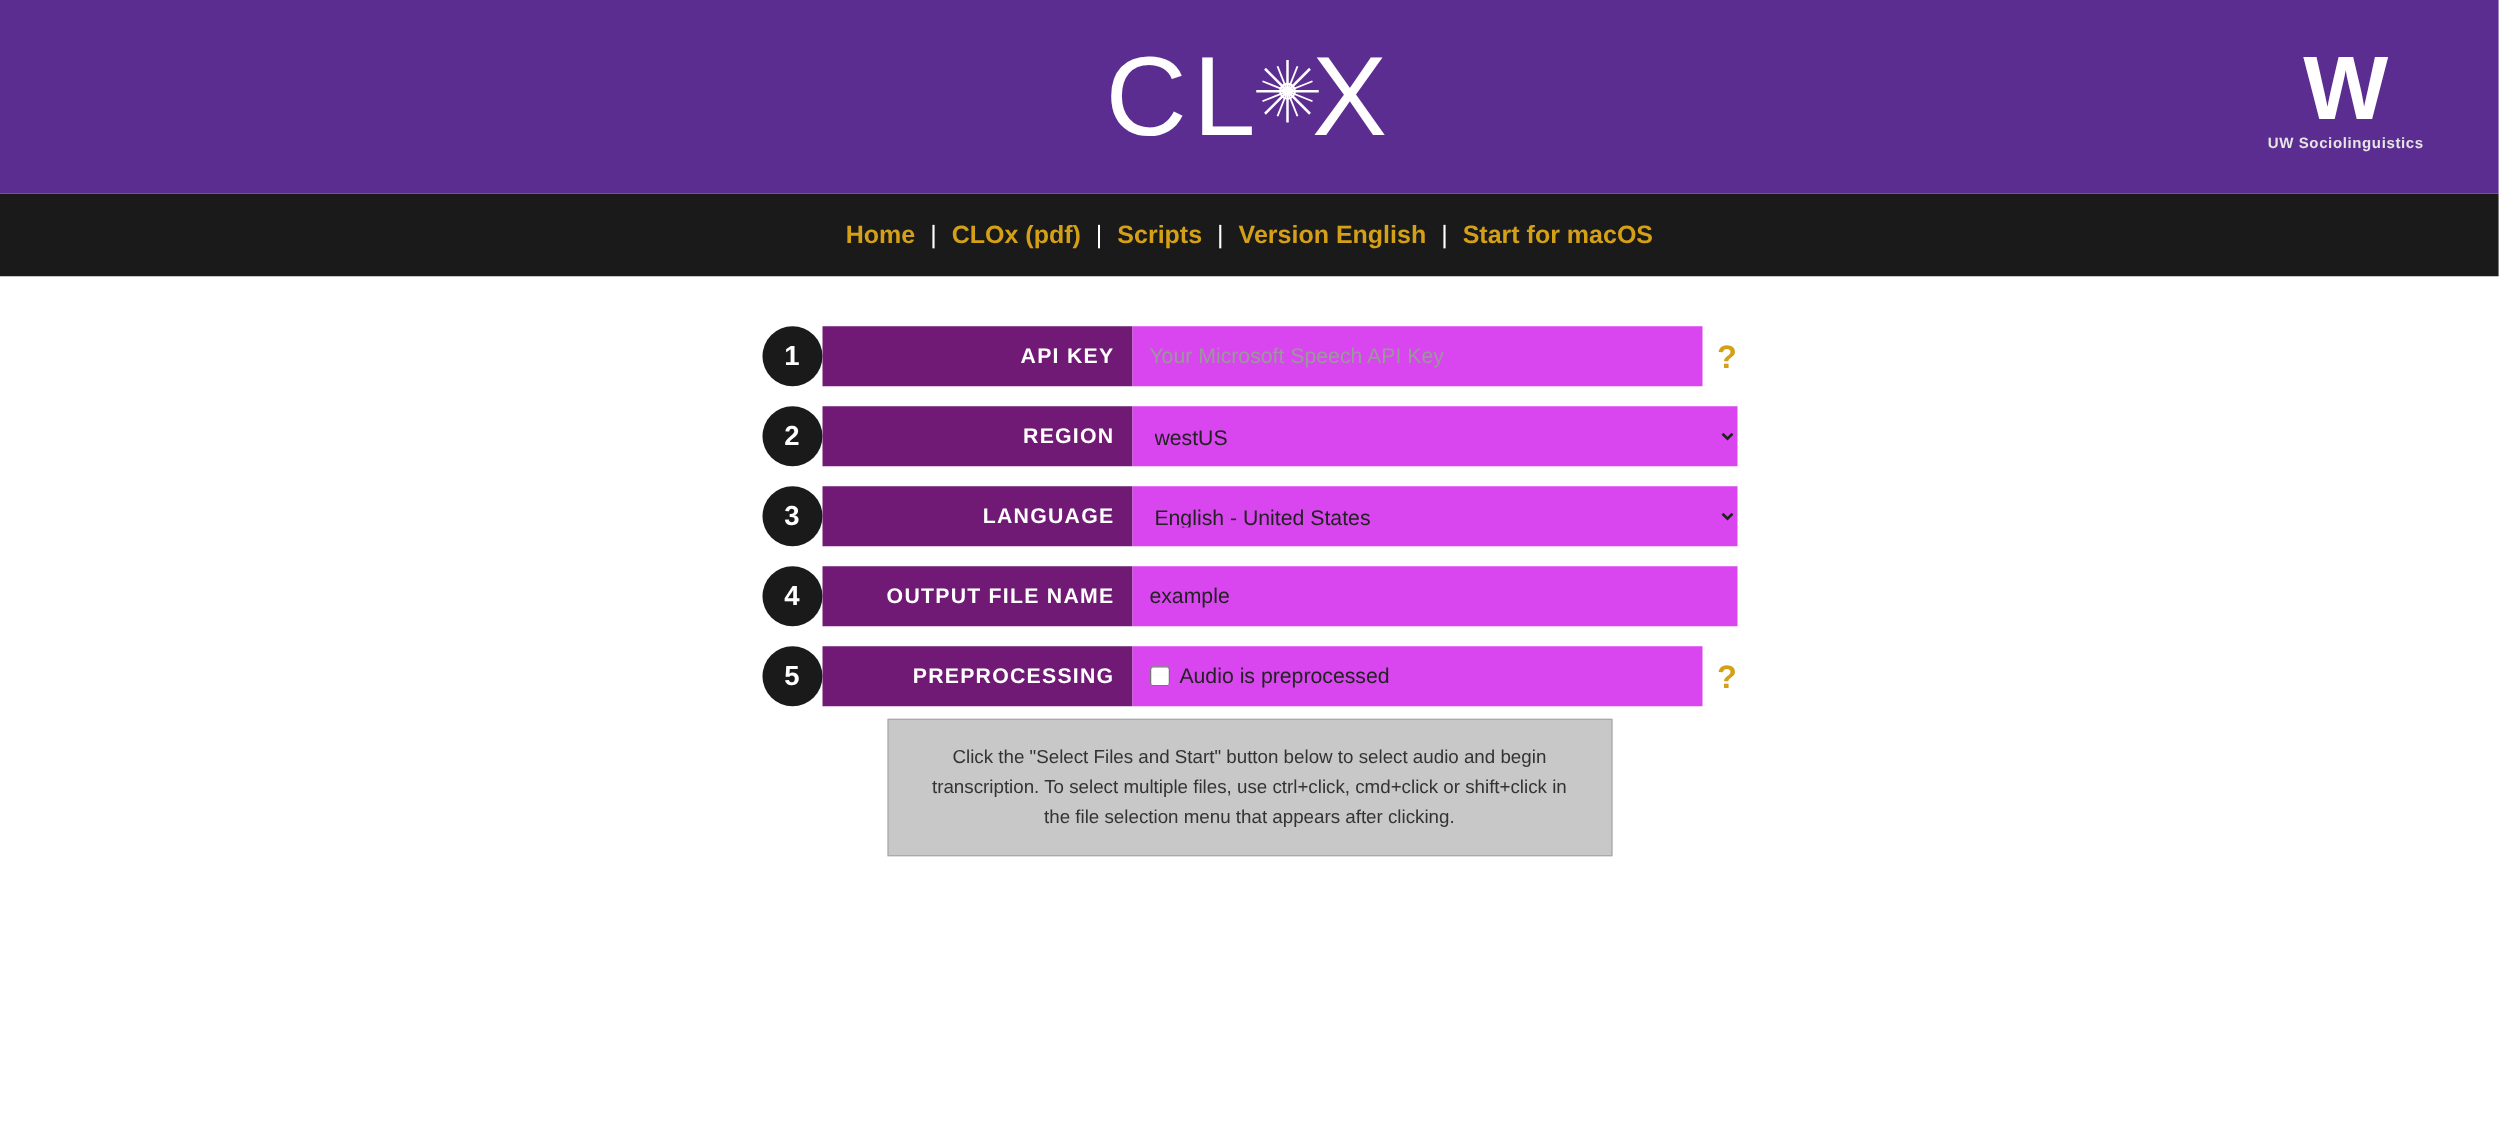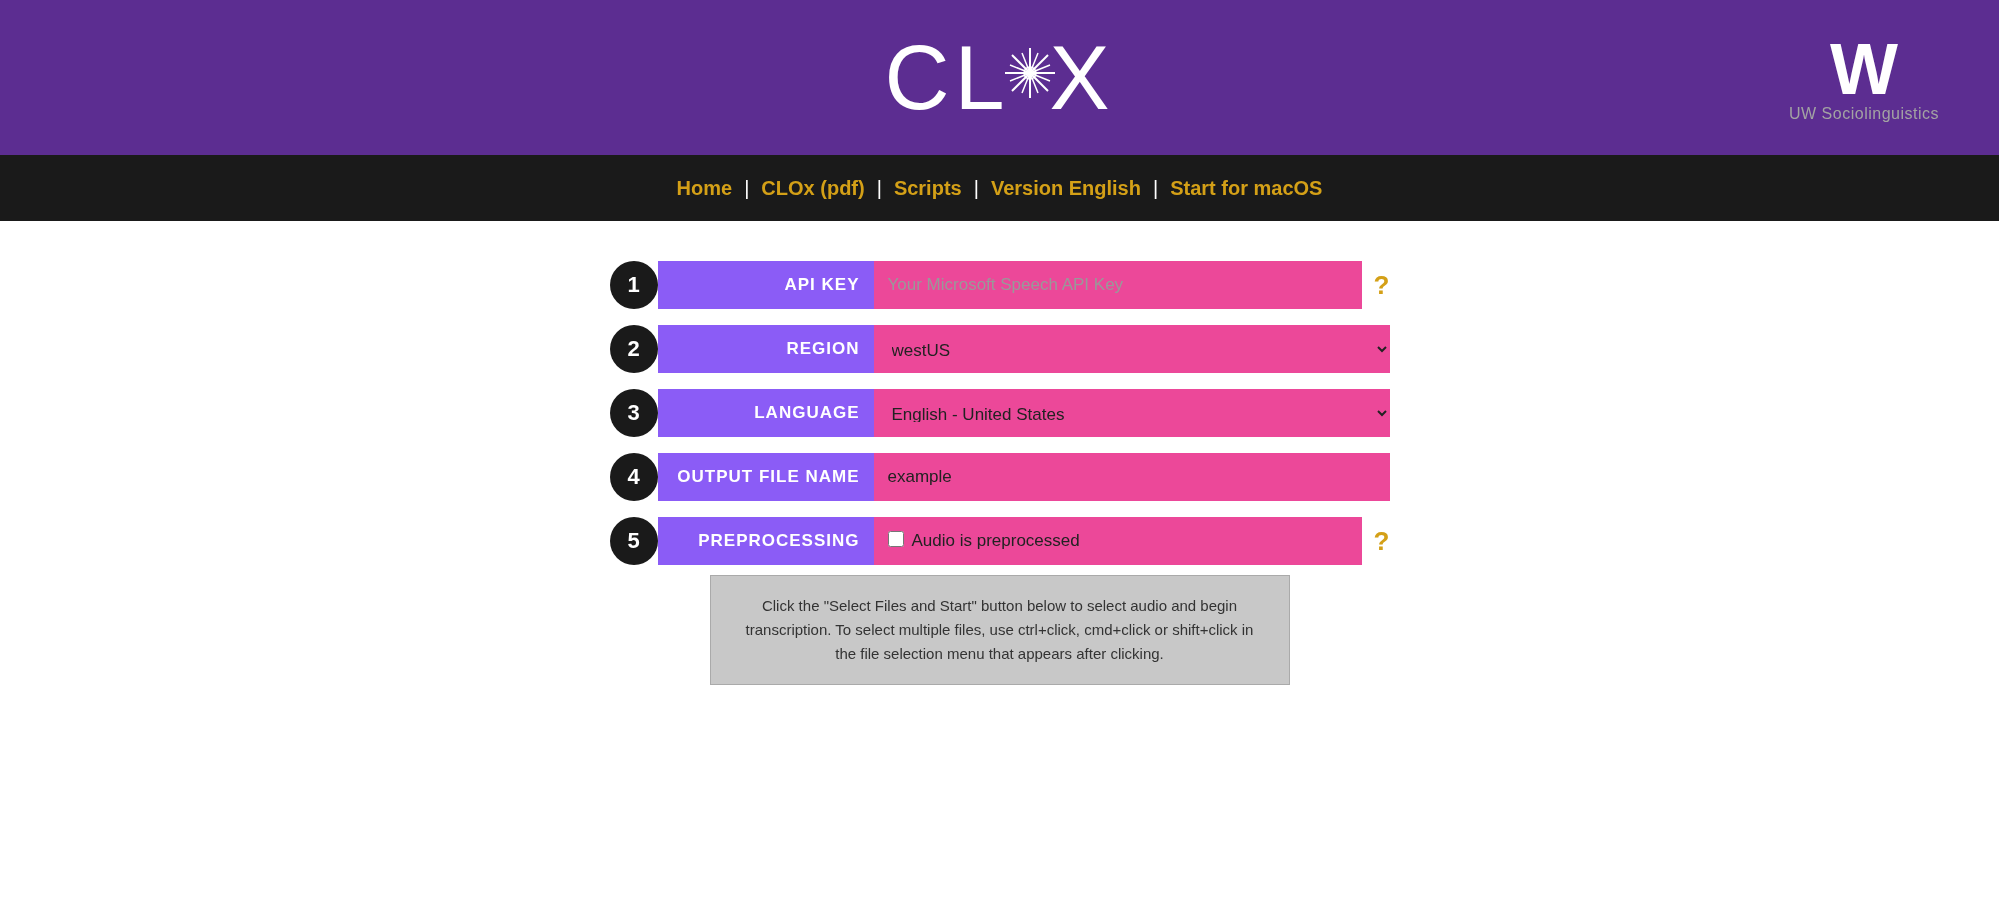--- a/index.html
+++ b/index.html
@@ -53,23 +53,23 @@
       color: white;
     }
     .uw-w {
       font-size: 72px;
       font-weight: 900;
       font-family: Arial, sans-serif;
       line-height: 1;
       color: white;
     }
     .uw-subtitle {
-      font-size: 16px;
-      color: #a3a3a3;
-      font-weight: normal;
+      font-size: 12px;
+      color: #e5e5e5;
+      font-weight: bold;
       letter-spacing: 0.5px;
     }
 
     
     .navbar {
       background: #1a1a1a;
       height: 66px;
       display: flex;
       align-items: center;
       justify-content: center;
@@ -120,42 +120,42 @@
       align-items: center;
       justify-content: center;
       color: white;
       font-size: 22px;
       font-weight: bold;
       flex-shrink: 0;
       margin-right: 0;
     }
 
     .label-cell {
-      background: #8b5cf6;
+      background: #701a75;
       height: 48px;
       display: flex;
       align-items: center;
       justify-content: flex-end;
       padding-right: 14px;
-      width: 216px;
+      width: 248px;
       flex-shrink: 0;
     }
 
     .label-cell span {
       color: white;
       font-size: 17px;
       font-weight: bold;
       letter-spacing: 1px;
       text-transform: uppercase;
     }
 
     .input-cell {
       flex: 1;
       height: 48px;
-      background: #ec4899;
+      background: #d946ef;
       border: none;
       display: flex;
       align-items: center;
     }
 
     .text-input {
       width: 100%;
       height: 100%;
       border: none;
       background: transparent;
@@ -187,21 +187,21 @@
       font-size: 26px;
       font-weight: bold;
       margin-left: 12px;
       cursor: pointer;
       flex-shrink: 0;
     }
 
     
     .checkbox-cell {
       display: flex;
-      align-items: flex-start;
+      align-items: center;
       gap: 8px;
       padding: 0 14px;
     }
     .checkbox-cell input[type="checkbox"] {
       width: 16px;
       height: 16px;
       cursor: pointer;
     }
     .checkbox-cell label {
       font-size: 17px;

